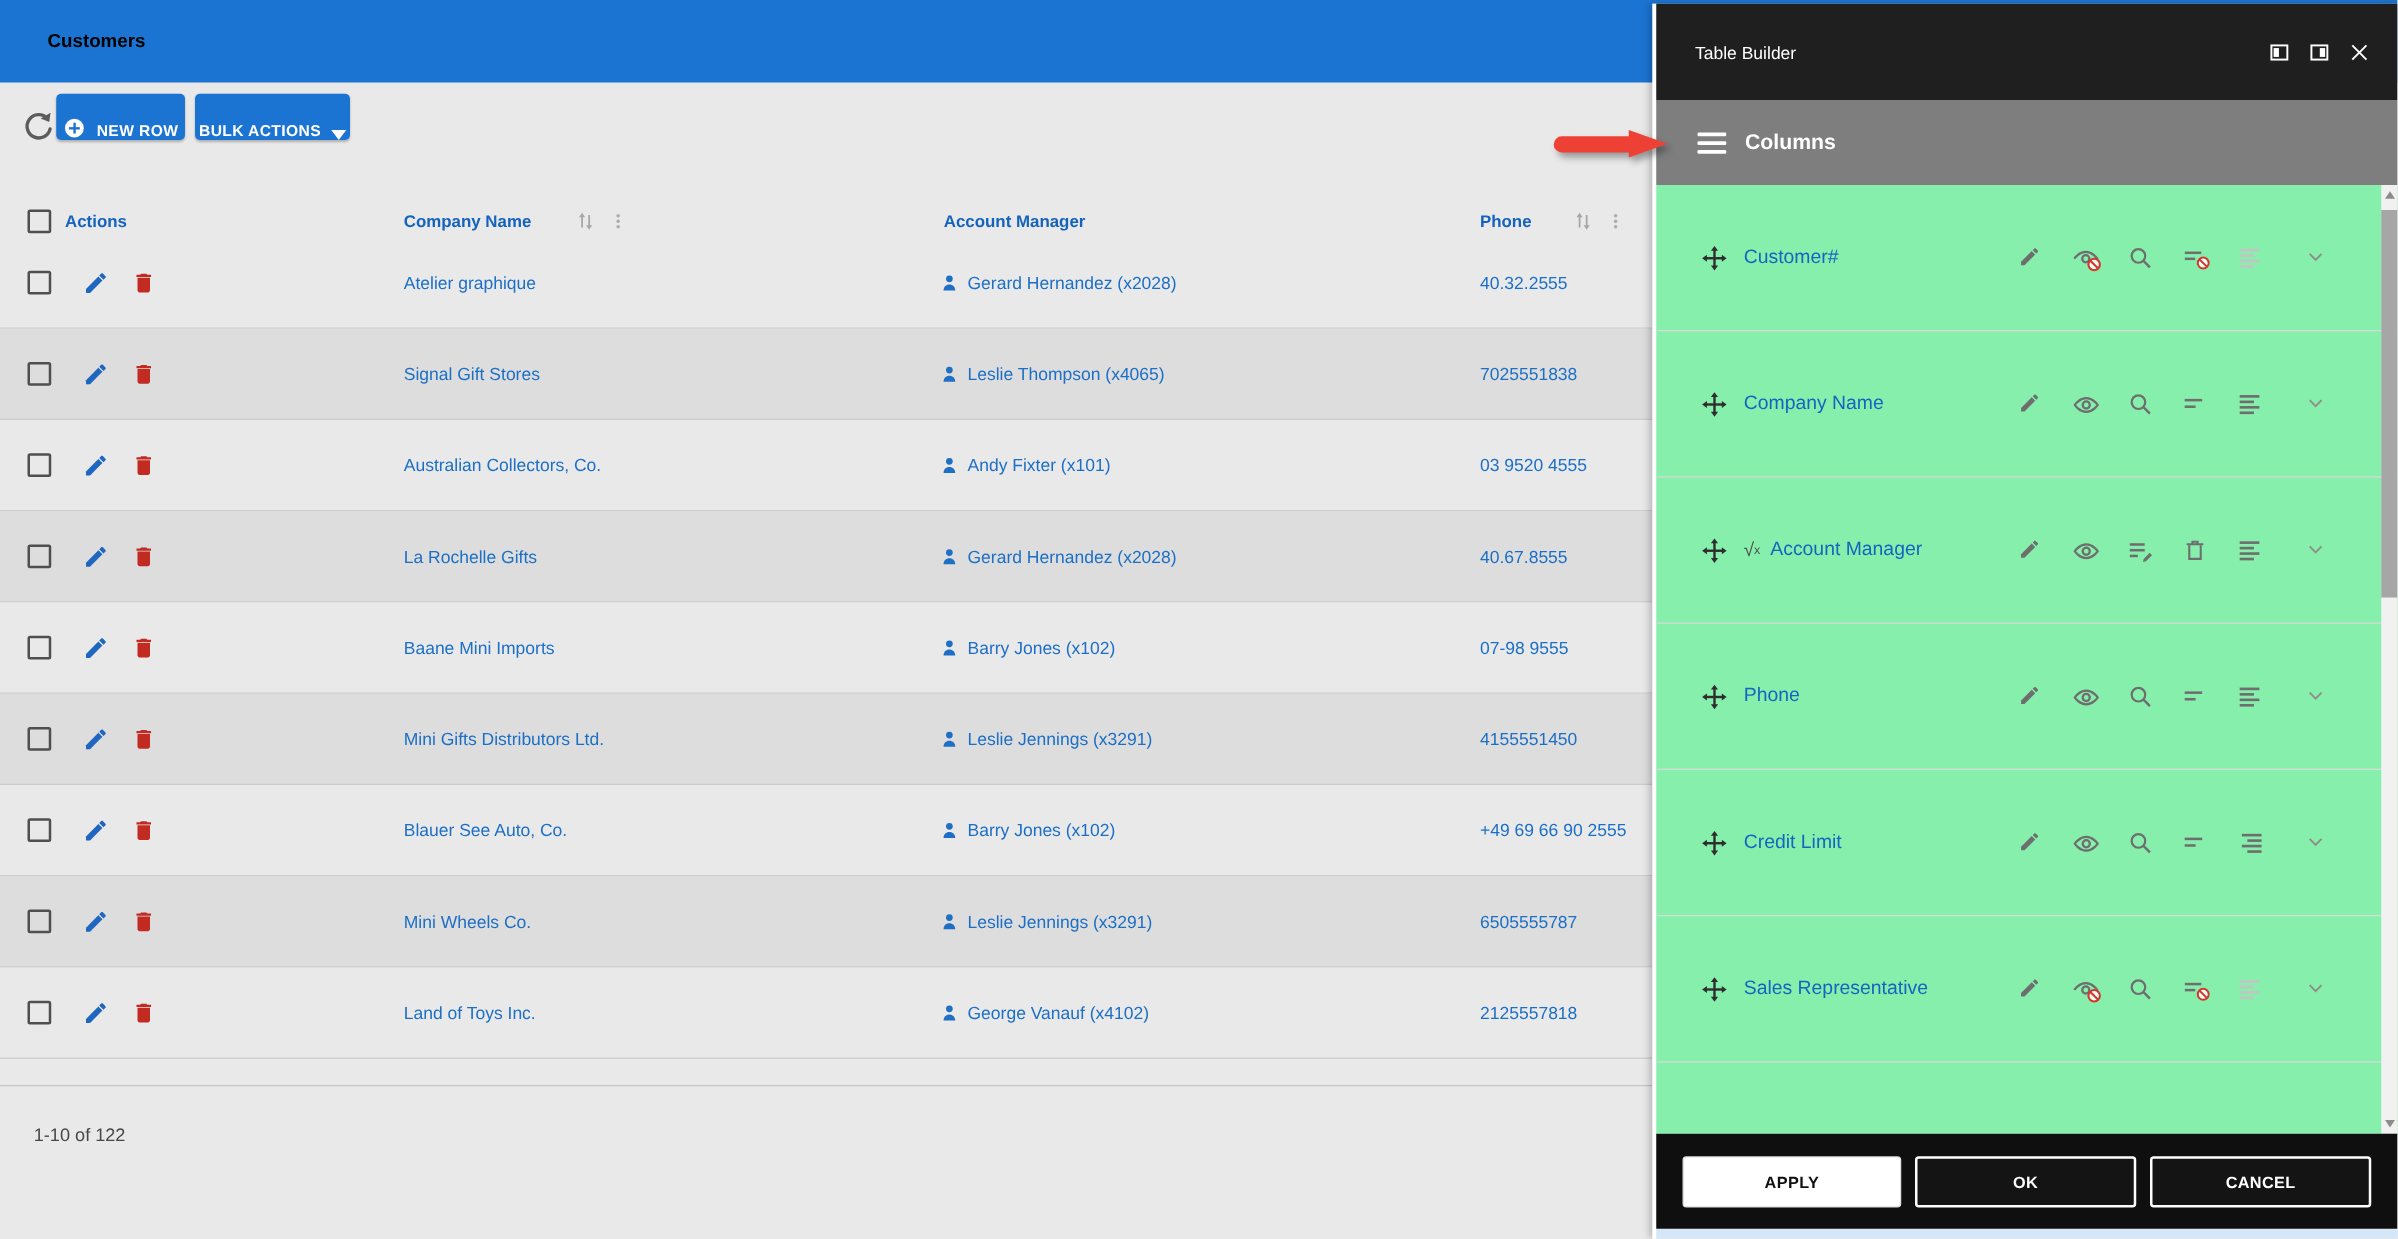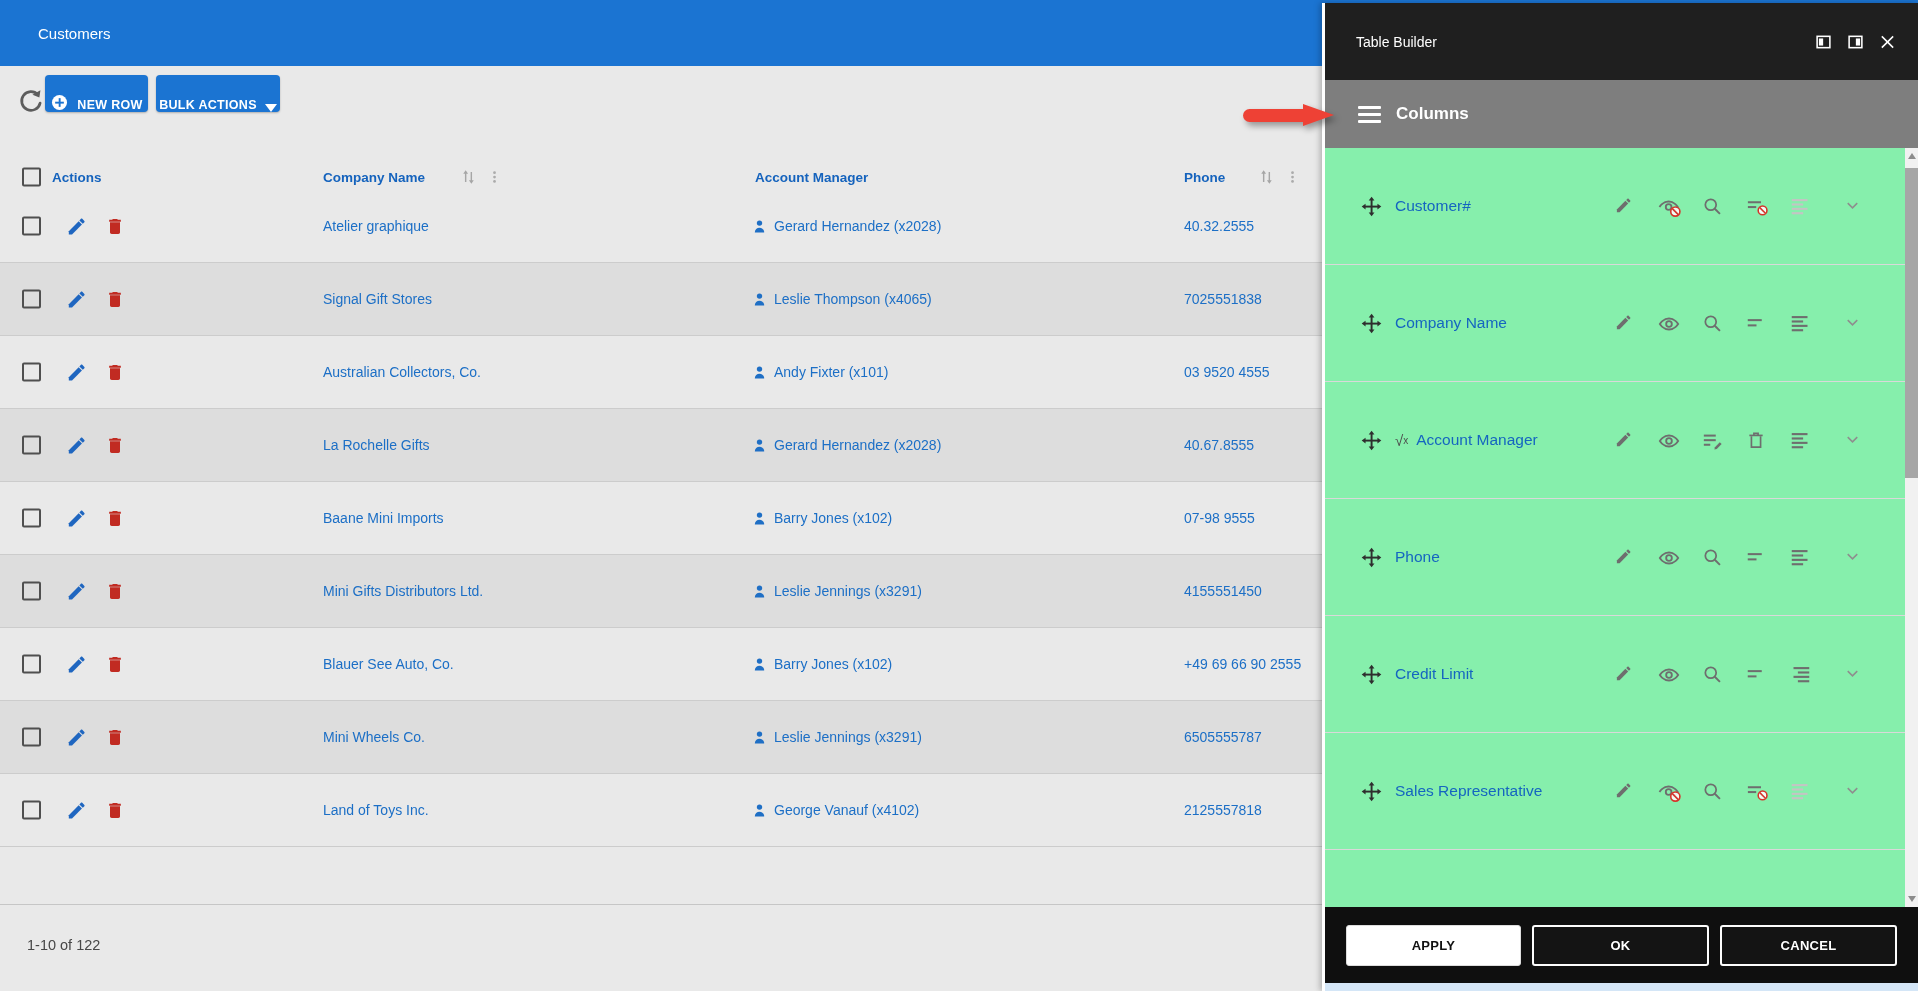--- a/index.html
+++ b/index.html
@@ -2,21 +2,21 @@
 <html><head>
 <meta charset="utf-8">
 <style>
   * { margin:0; padding:0; box-sizing:border-box; }
   html,body { width:1918px; height:991px; overflow:hidden; }
   body { font-family:"Liberation Sans", sans-serif; background:#e9e9e9; position:relative; }
 
   
   .appbar { position:absolute; left:0; top:0; width:1918px; height:66px; background:#1b74d2; }
   .appbar .title { position:absolute; left:38px; top:50%; transform:translateY(-50%);
-                   color:#ffffff; font-size:15px; font-weight:normal; }
+                   color:#000000; font-size:15px; font-weight:bold; }
 
   
   .toolbar { position:absolute; left:0; top:66px; width:1322px; height:74px; }
   .refresh-btn { position:absolute; left:17px; top:21px; width:28px; height:28px; cursor:pointer; }
   .btn-blue { position:absolute; top:9px; height:37px; background:#1b74d2; border:none; border-radius:4px;
               color:#fff; font-family:"Liberation Sans",sans-serif; font-weight:bold; font-size:12.5px;
               letter-spacing:.3px; display:flex; align-items:flex-end; justify-content:center; gap:8px;
               box-shadow:0 1px 2px rgba(0,0,0,.25); cursor:pointer; }
   #newRowBtn { left:45px; width:103px; }
   #bulkBtn  { left:156px; width:124px; }
@@ -36,21 +36,21 @@
   .trow { position:relative; width:1322px; height:73px; border-bottom:1px solid #cccccc; background:#e9e9e9; }
   .trow:nth-child(even) { background:#dddddd; }
   .cell { position:absolute; top:50%; transform:translateY(-50%); font-size:14px; }
   .icn-btn { position:absolute; top:50%; transform:translateY(-50%); width:20px; height:20px; cursor:pointer; }
   .a-edit { left:66px; } .a-del { left:105px; }
   .c-company { left:323px; color:#1c6fc6; text-decoration:none; cursor:pointer; }
   .c-manager { left:752px; color:#1c6fc6; display:flex; align-items:center; gap:7px; cursor:pointer; }
   .c-manager i { font-style:normal; }
   .c-phone { left:1184px; color:#1c6fc6; cursor:pointer; }
 
-  .tfoot { position:absolute; left:0; top:904px; width:1322px; height:71px; border-top:1px solid #c6c6c6;text-align:right; }
+  .tfoot { position:absolute; left:0; top:868px; width:1322px; height:71px; border-top:1px solid #c6c6c6;text-align:right; }
   .tfoot .range { position:absolute; left:27px; top:32px; font-size:14.5px; color:#474747; }
 
   
   .panel { position:absolute; left:1322px; top:3px; width:596px; height:988px; background:#fcfcfc;
            border-left:3px solid #ffffff; box-shadow:-2px 0 6px rgba(0,0,0,.25); }
   .p-header { position:relative; height:77px; background:#1f1f1f; }
   .p-header .p-title { position:absolute; left:31px; top:50%; transform:translateY(-50%);
                        color:#fff; font-size:14px; }
   .p-winbtns { position:absolute; right:22px; top:50%; transform:translateY(-50%); display:flex; gap:15px; align-items:center; }
   .p-winbtns span { width:17px; height:17px; display:inline-block; cursor:pointer; }

